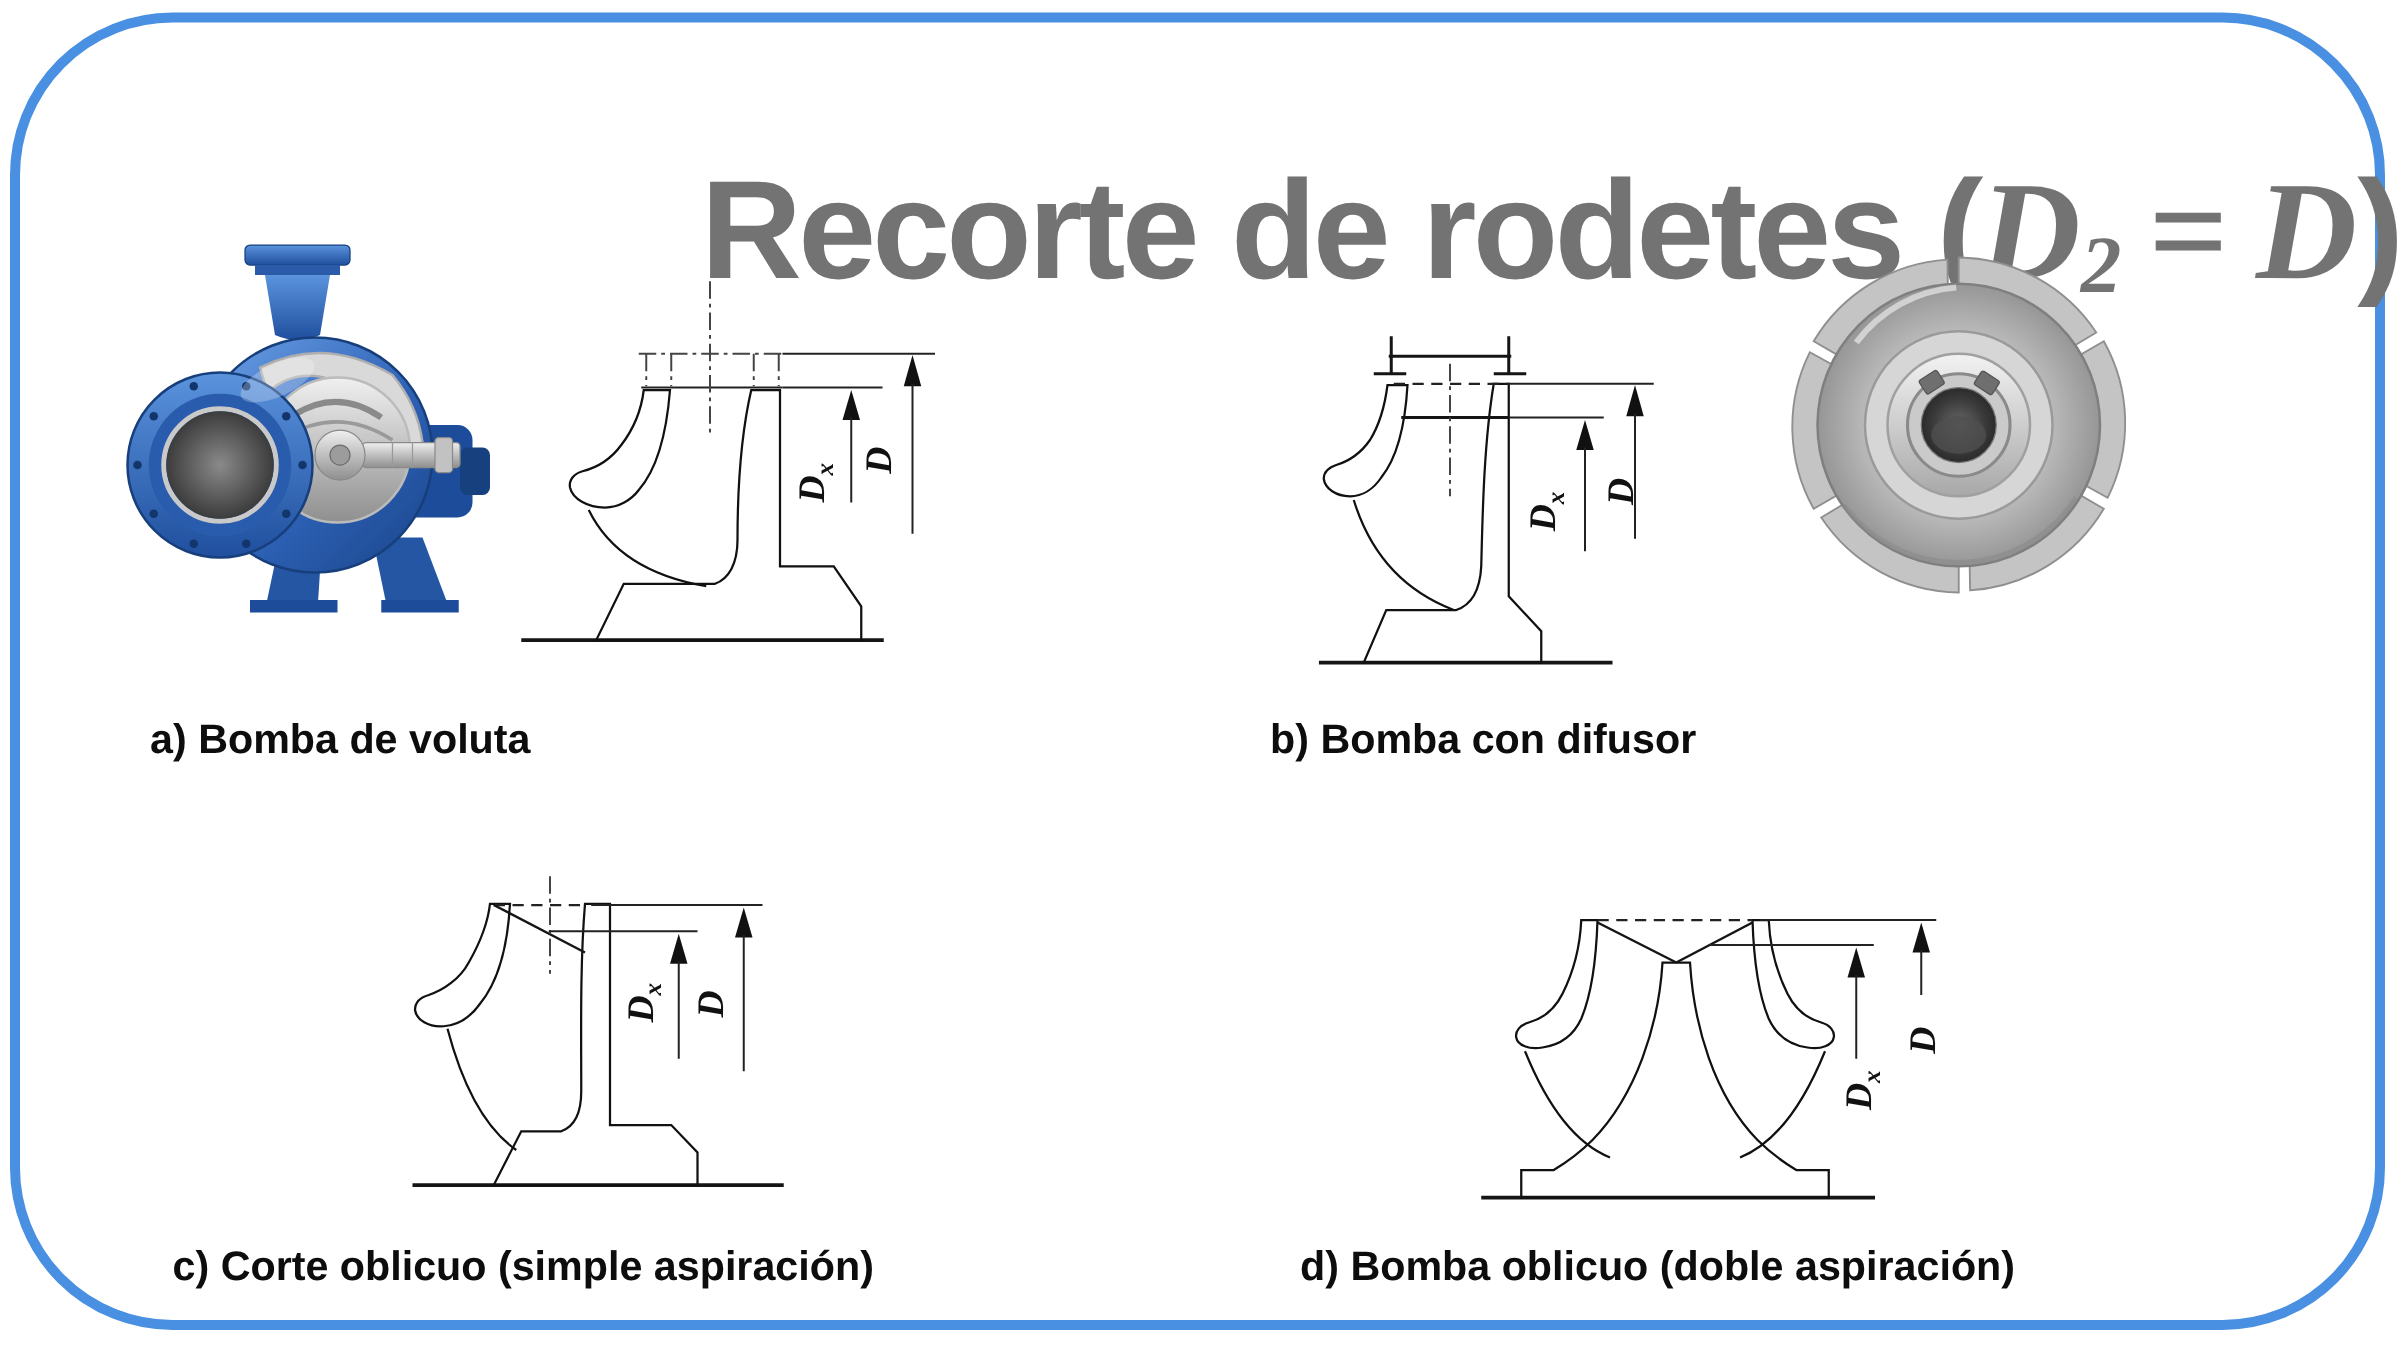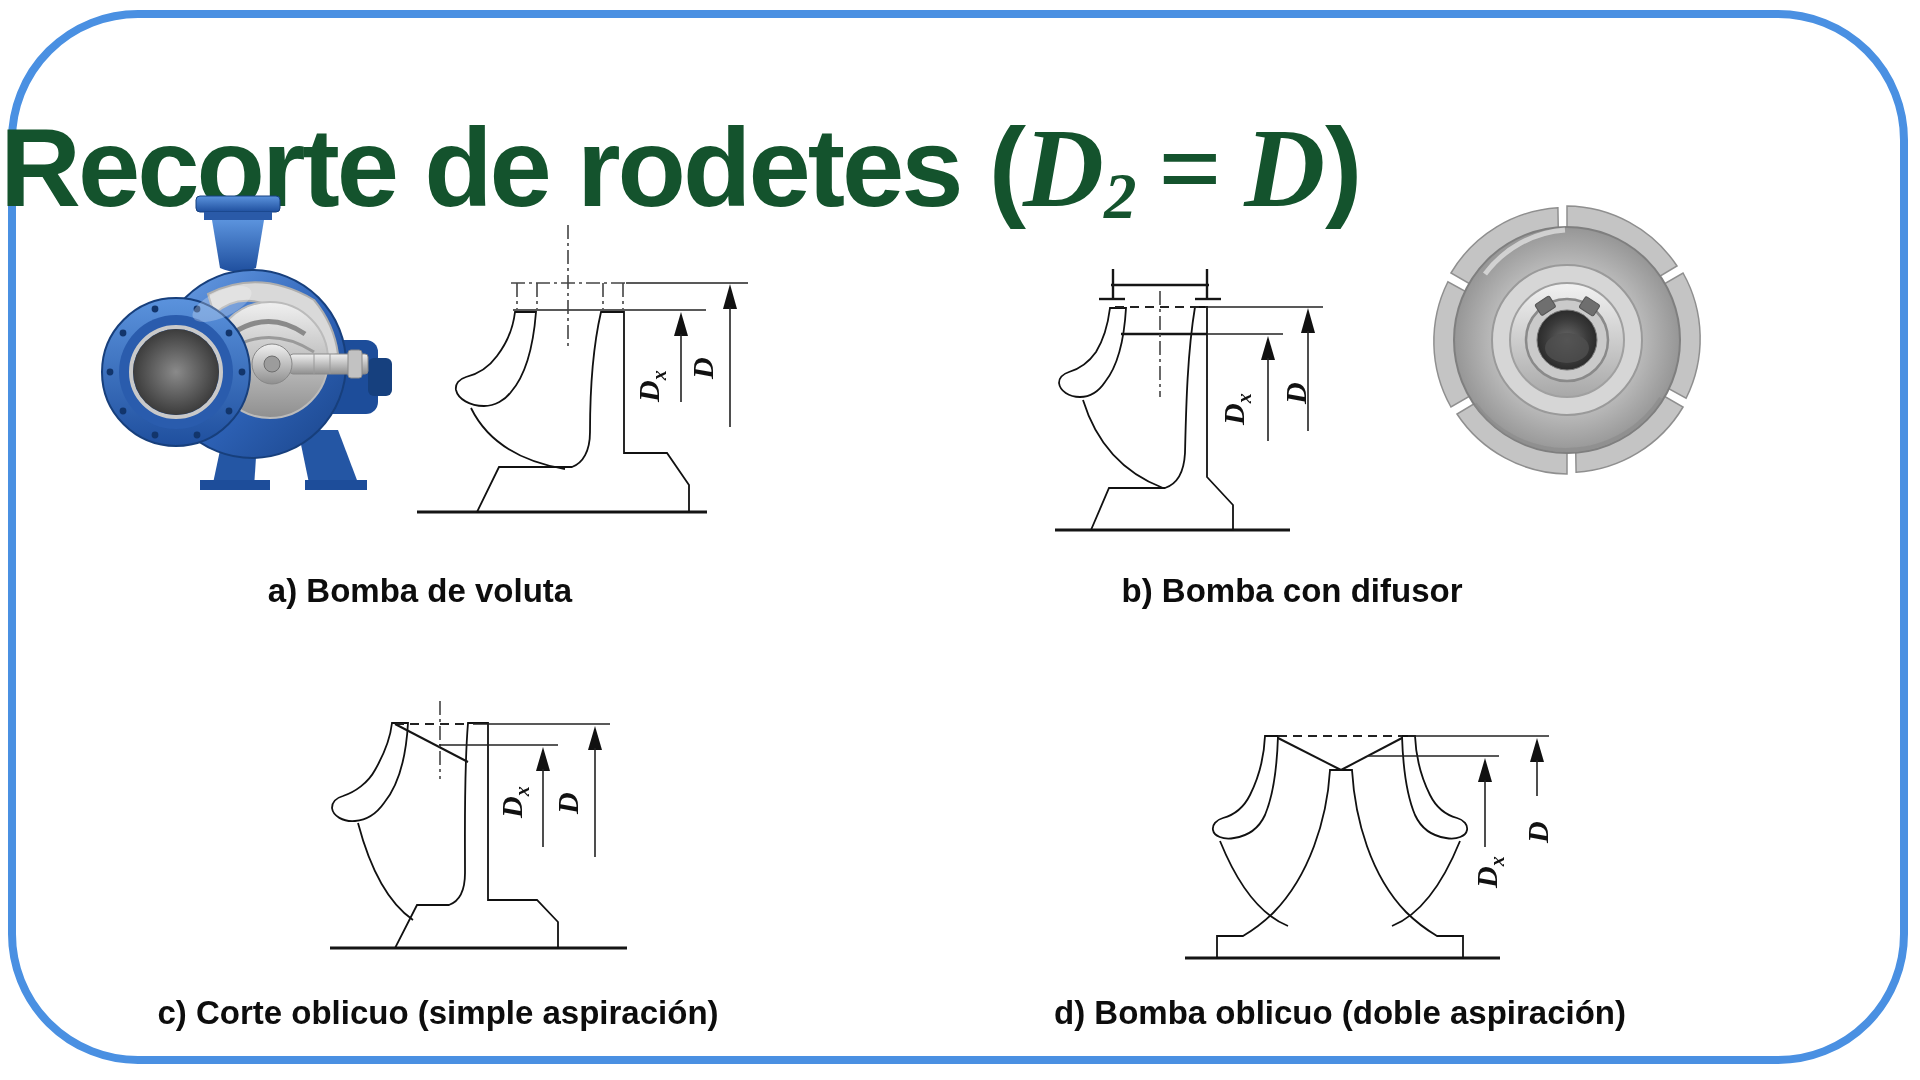--- a/index.html
+++ b/index.html
@@ -1,26 +1,26 @@
 <!DOCTYPE html>
 <html><head>
 <meta charset="utf-8">
 <style>
   html,body{margin:0;padding:0;width:1920px;height:1080px;background:#ffffff;overflow:hidden;}
   .slide{position:absolute;inset:0;font-family:"Liberation Sans",sans-serif;}
   .slide-border{position:absolute;left:8px;top:10px;right:12px;bottom:16px;
     border:8px solid #4a90e2;border-radius:130px;pointer-events:none;}
-  .title{position:absolute;left:0;right:0;top:28px;text-align:left;
-    font-size:112px;font-weight:700;color:#14532d;letter-spacing:-3px;white-space:nowrap;}
+  .title{position:absolute;left:0;right:0;top:44px;text-align:right;
+    font-size:112px;font-weight:700;color:#737373;letter-spacing:-3px;white-space:nowrap;}
   .t-math{font-family:"Liberation Serif",serif;font-style:italic;font-weight:700;letter-spacing:0;}
   .t-math sub{font-size:0.58em;vertical-align:-0.18em;}
   .t-eq{font-family:"Liberation Serif",serif;font-weight:700;margin:0 22px;letter-spacing:0;}
-  .caption{position:absolute;width:600px;text-align:center;font-size:33px;font-weight:700;color:#0d0d0d;}
+  .caption{position:absolute;width:600px;font-size:33px;font-weight:700;color:#0d0d0d;}
   .cap-a{left:120px;top:572px;}
-  .cap-b{left:992px;top:572px;}
+  .cap-b{left:1016px;top:572px;}
   .cap-c{left:138px;top:994px;}
   .cap-d{left:1040px;top:994px;}
   .fig{position:absolute;}
   .fig-pump{left:100px;top:182px;}
   .fig-diag-a{left:415px;top:195px;}
   .fig-diag-b{left:1055px;top:255px;}
   .fig-impeller{left:1415px;top:192px;}
   .fig-diag-c{left:325px;top:695px;}
   .fig-diag-d{left:1180px;top:660px;}
   .dimlab{font-family:"Liberation Serif",serif;font-style:italic;font-weight:700;font-size:30px;fill:#111;}

